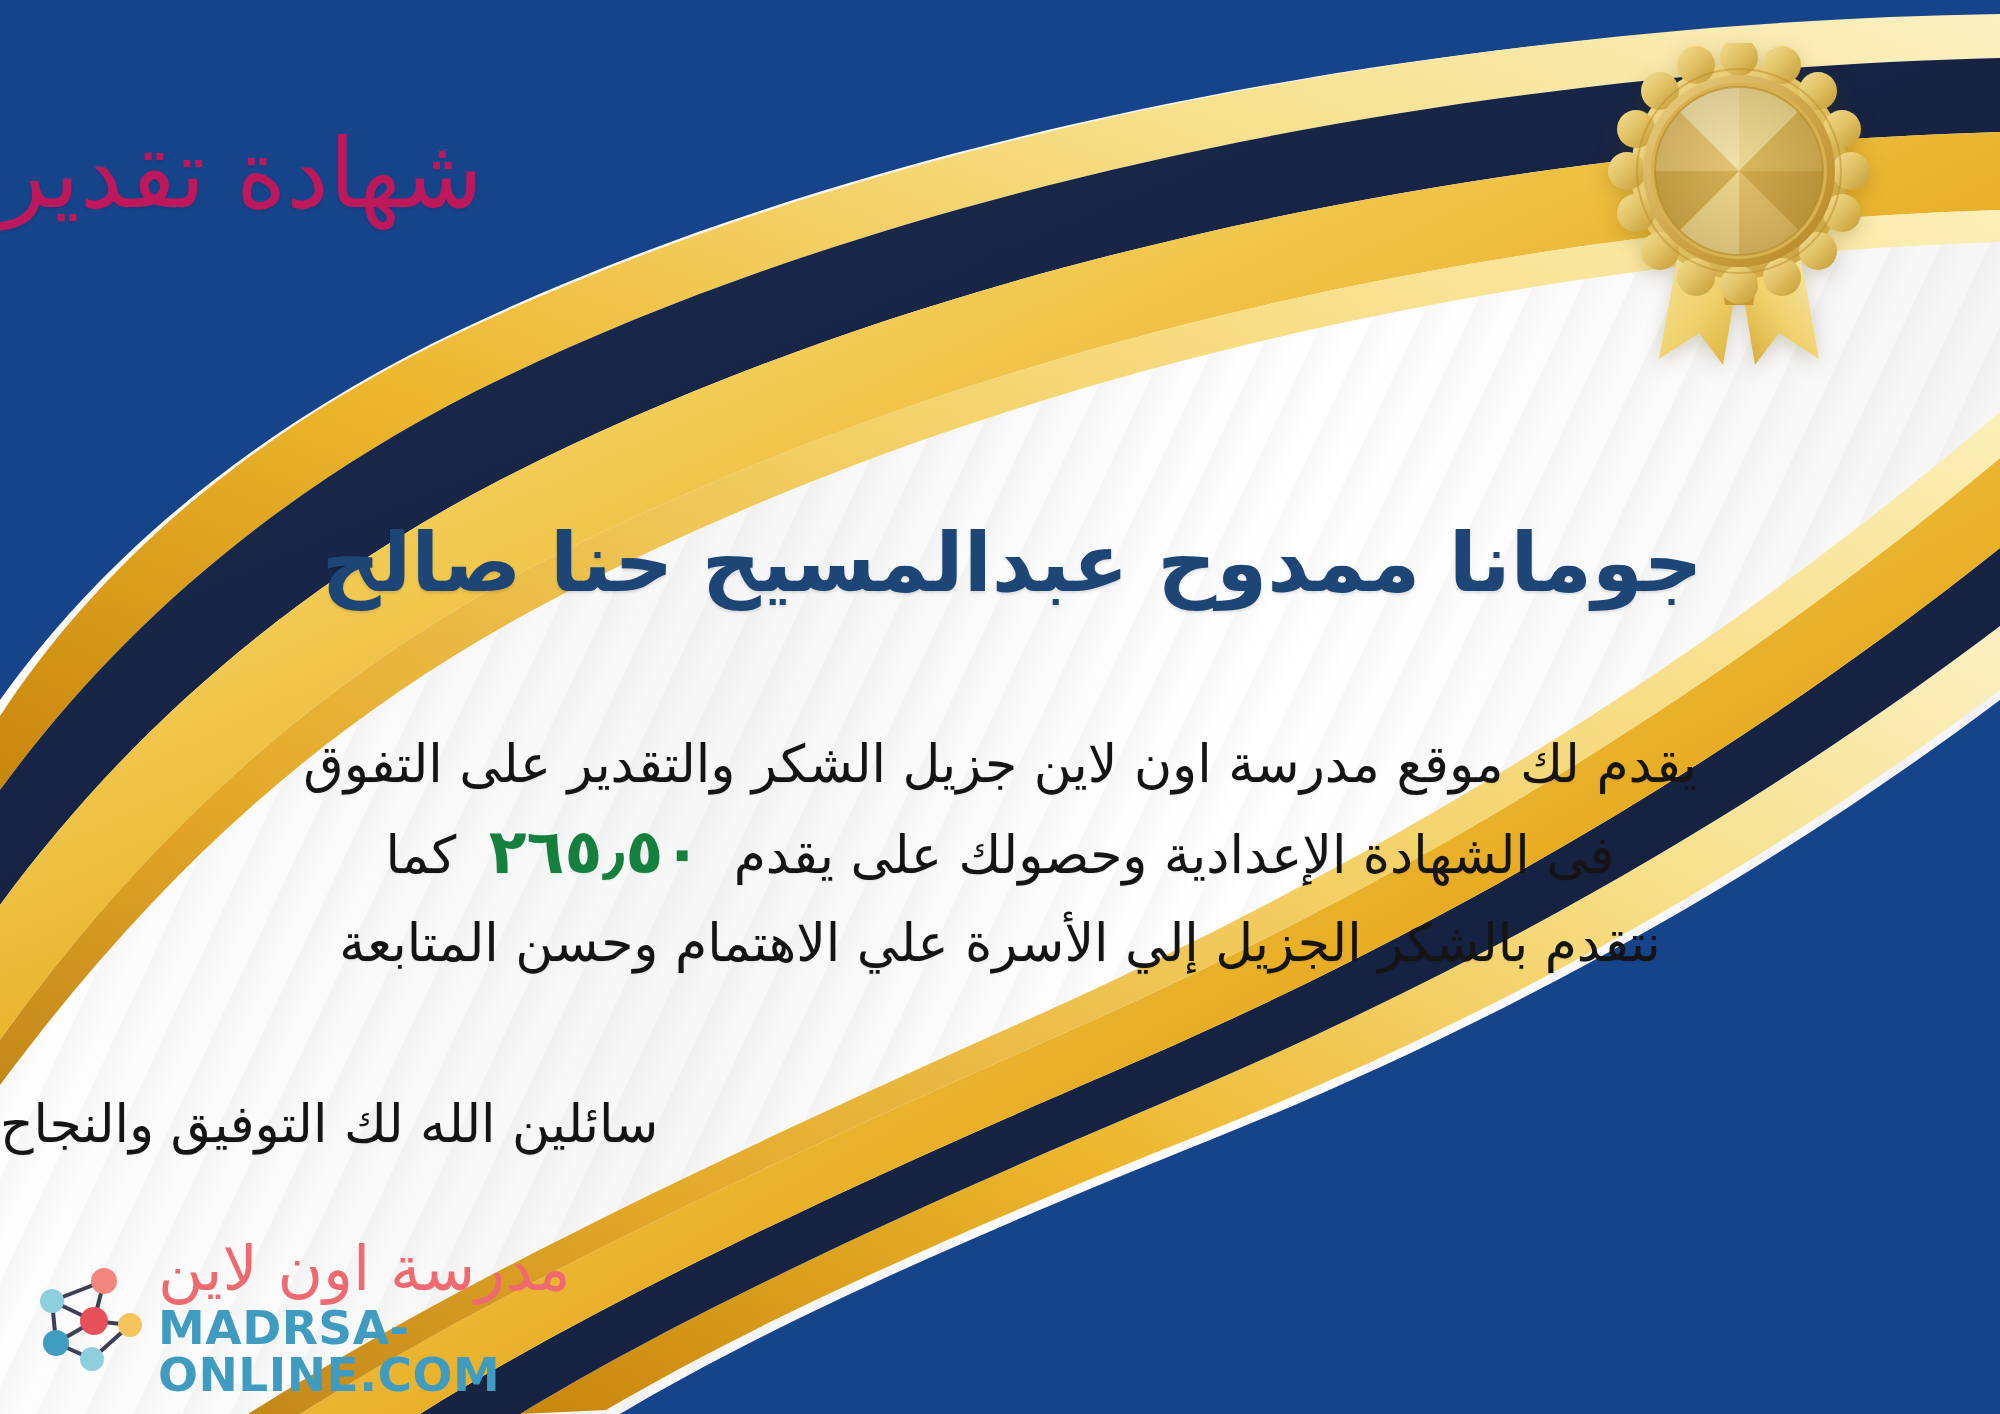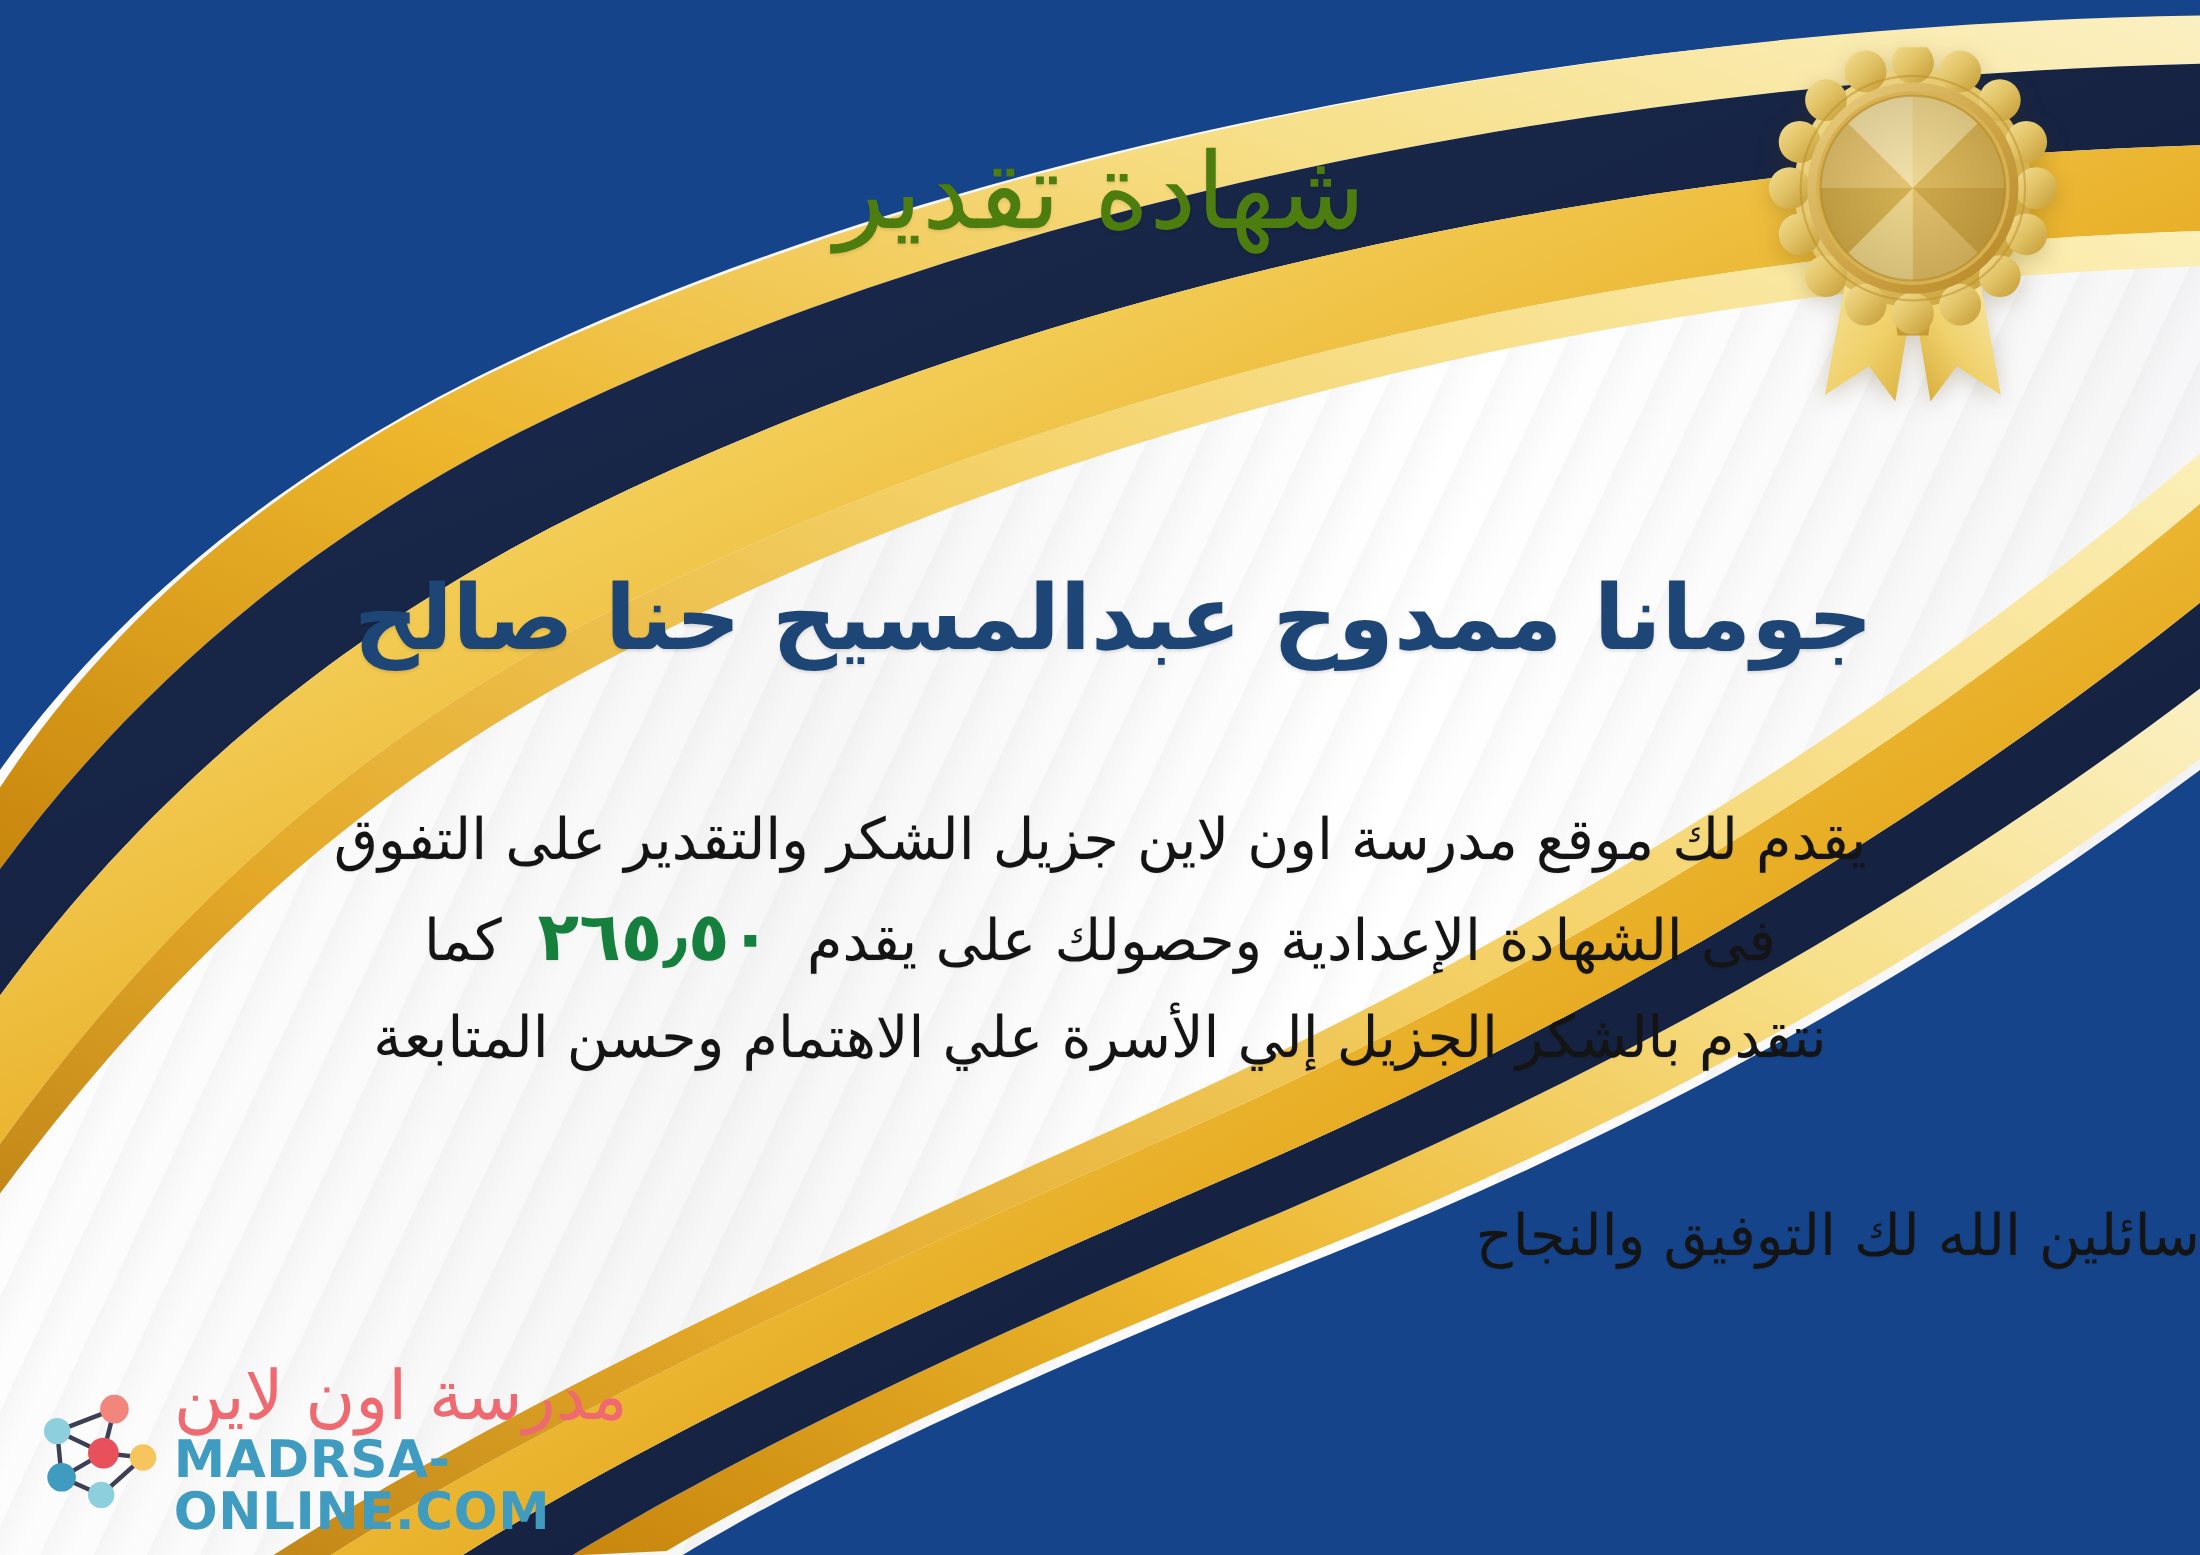--- a/index.html
+++ b/index.html
@@ -40,23 +40,23 @@
   .medal svg{width:264px;height:330px;display:block;
     filter:drop-shadow(0 6px 10px rgba(80,60,0,0.22));}
 
   
   .content{
     position:absolute;left:0;top:0;width:2000px;height:1414px;
     direction:rtl;text-align:center;
   }
   .cert-title{
     position:absolute;top:124px;left:0;width:2000px;
-    text-align:center;
+    text-align:left;
     font-size:96px;line-height:1.05;font-weight:400;
-    color:#4d7c0f;letter-spacing:0px;
+    color:#be185d;letter-spacing:0px;
     text-shadow:0 2px 3px rgba(0,0,0,0.10);
   }
   .recipient-name{
     position:absolute;top:516px;left:12px;width:2000px;
     text-align:center;
     font-size:82px;line-height:1.15;font-weight:700;
     color:#1d4576;
     text-shadow:0 2px 3px rgba(0,0,0,0.12);
   }
   .body-block{
@@ -67,21 +67,21 @@
     font-size:52px;line-height:88px;font-weight:400;
     white-space:nowrap;
     text-shadow:0 1px 2px rgba(0,0,0,0.08);
   }
   .score-value{
     color:#15803d;font-weight:700;font-size:62px;
     padding:0 16px;letter-spacing:1px;
   }
   .closing-line{
     position:absolute;top:1080px;left:0;width:2000px;
-    text-align:right;
+    text-align:left;
     font-size:52px;line-height:88px;font-weight:400;color:#141414;
     text-shadow:0 1px 2px rgba(0,0,0,0.08);
   }
 
   
   .brand-logo{
     position:absolute;left:30px;top:1248px;width:560px;height:140px;
     display:flex;flex-direction:row-reverse;align-items:center;gap:10px;
   }
   .brand-mark{width:118px;height:118px;flex:0 0 118px;}

